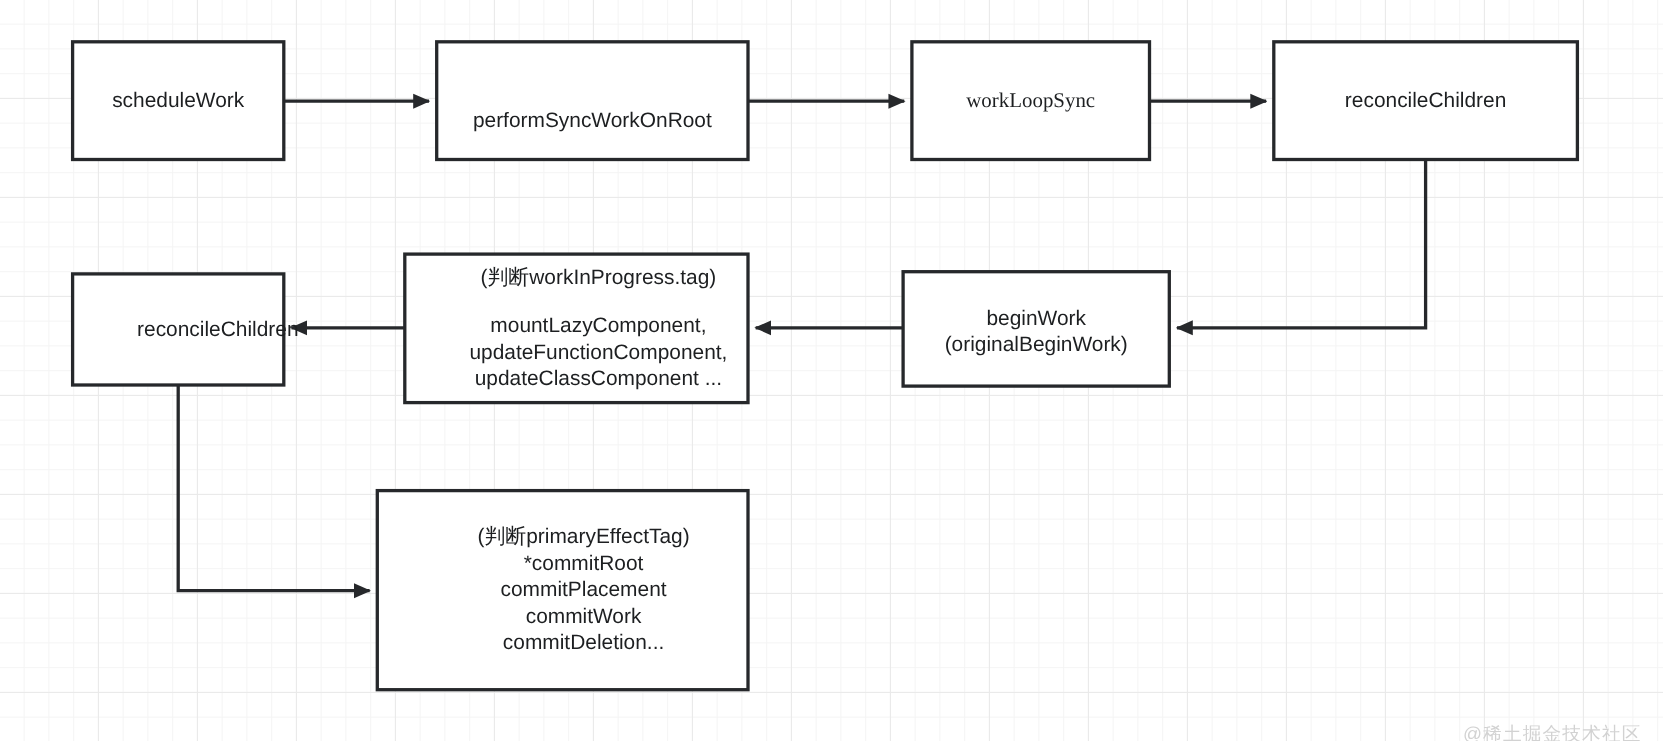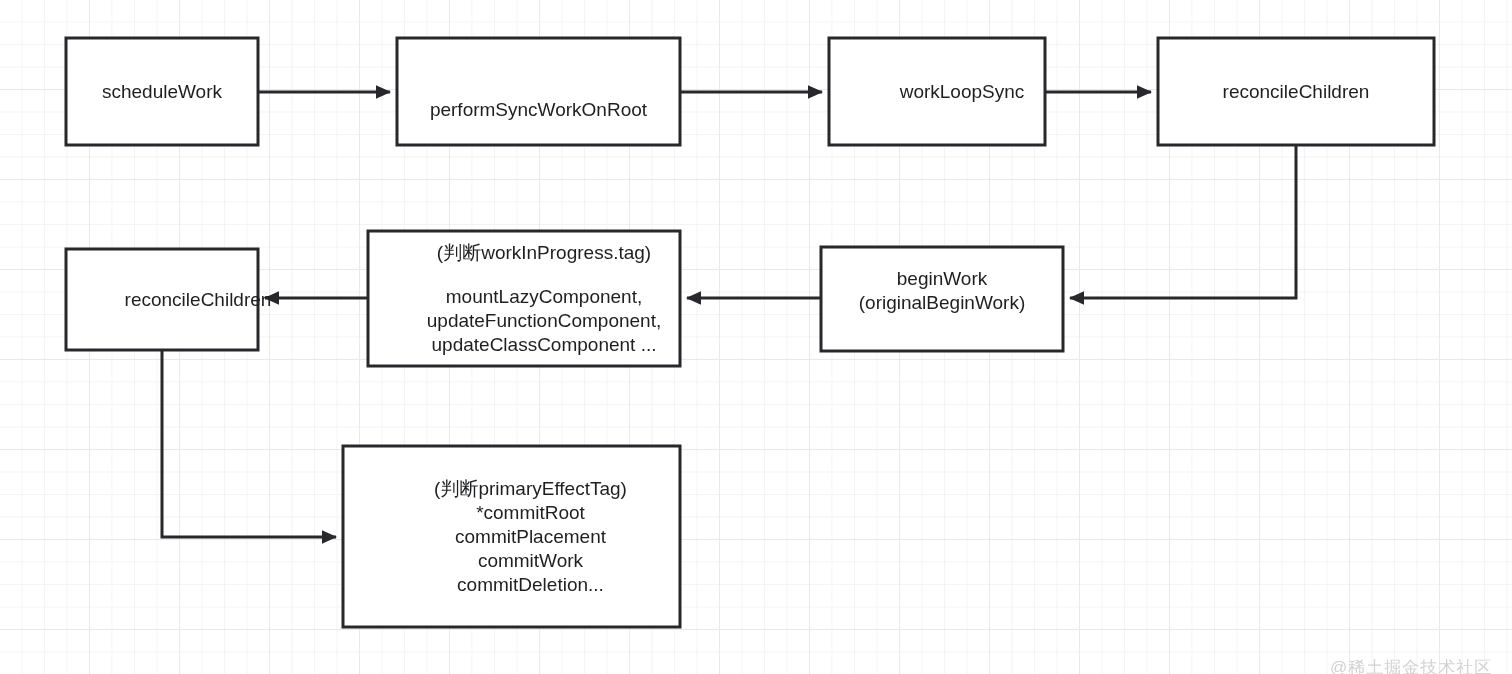--- a/index.html
+++ b/index.html
@@ -107,29 +107,29 @@
   </svg>
 
   <div class="nodelabel" style="left:66px; top:38px; width:192px; height:107px;">
     <span class="ln">scheduleWork</span>
   </div>
 
   <div class="nodelabel" style="left:397px; top:56px; width:283px; height:107px;">
     <span class="ln">performSyncWorkOnRoot</span>
   </div>
 
-  <div class="nodelabel" style="left:854px; top:38px; width:216px; height:107px;">
+  <div class="nodelabel" style="left:829px; top:38px; width:216px; height:107px;font-family:Liberation Serif, serif;">
     <span class="ln">workLoopSync</span>
   </div>
 
   <div class="nodelabel" style="left:1158px; top:38px; width:276px; height:107px;">
     <span class="ln">reconcileChildren</span>
   </div>
 
-  <div class="nodelabel" style="left:821px; top:239px; width:242px; height:104px;border-radius:26px;">
+  <div class="nodelabel" style="left:821px; top:250px; width:242px; height:104px;border-radius:26px;">
     <span class="ln">beginWork</span>
     <span class="ln">(originalBeginWork)</span>
   </div>
 
   <div class="nodelabel" style="left:368px; top:231px; width:312px; height:135px;padding-left:20px;">
     <span class="ln">(判断workInProgress.tag)</span>
     <span class="spacer"></span>
     <span class="ln">mountLazyComponent,</span>
     <span class="ln">updateFunctionComponent,</span>
     <span class="ln">updateClassComponent ...</span>

